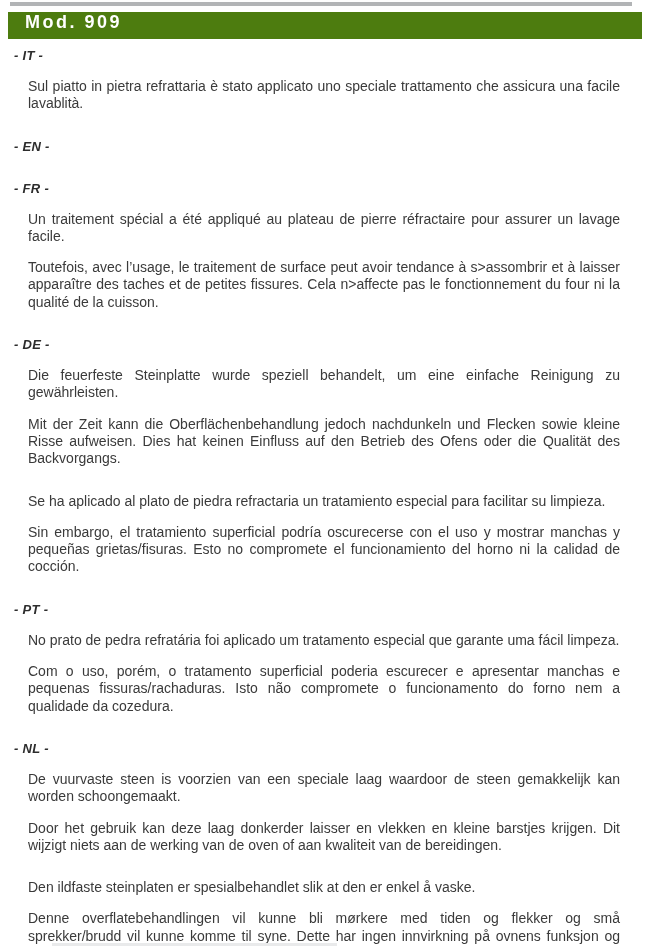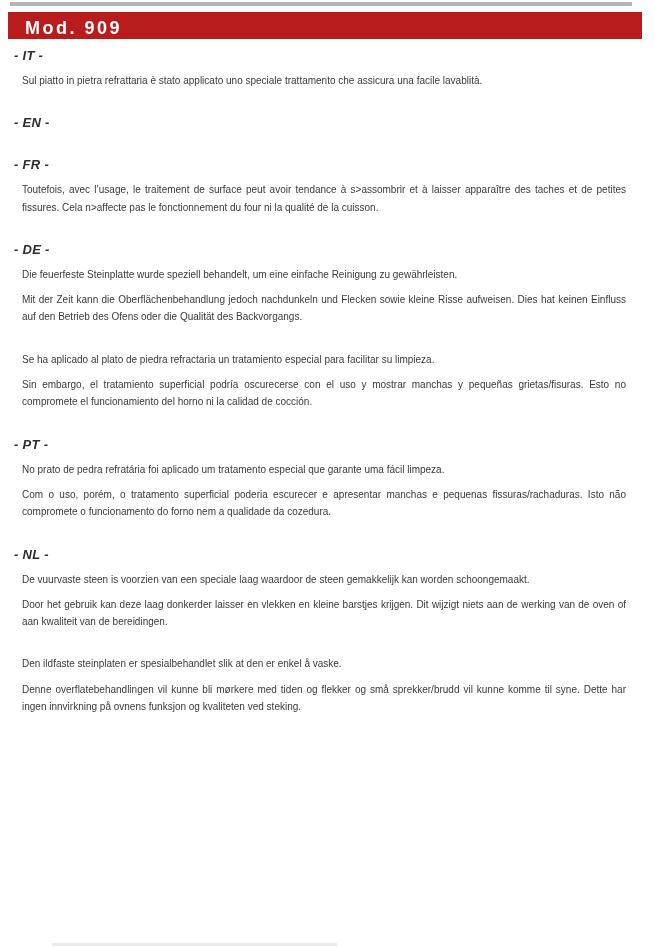--- a/index.html
+++ b/index.html
@@ -21,23 +21,23 @@
     width: 622px;
     height: 4px;
     background: #b2b4b6;
   }
   .header-bar {
     position: absolute;
     top: 12px;
     left: 8px;
     width: 634px;
     height: 27px;
-    background: #b91c1c;
+    background: #4d7c0f;
     display: flex;
-    align-items: flex-end;
+    align-items: flex-start;
   }
   .header-title {
     color: #ffffff;
     font-weight: bold;
     font-size: 18px;
     letter-spacing: 2.5px;
     padding-left: 17px;
     white-space: nowrap;
   }
   .content {
@@ -51,22 +51,22 @@
   }
   .lang-heading {
     font-weight: bold;
     font-style: italic;
     font-size: 13px;
     line-height: 17px;
     color: #2d2d2d;
     letter-spacing: 0.3px;
   }
   .para {
-    margin: 8px;
-    font-size: 10px;
+    margin: 14px;
+    font-size: 14px;
     line-height: 17.3px;
     color: #3a3a3a;
     text-align: justify;
   }
   .bottom-rule {
     position: absolute;
     bottom: 1px;
     left: 52px;
     width: 285px;
     height: 3px;
@@ -88,20 +88,21 @@
     <div class="lang-heading">- IT -</div>
     <p class="para">Sul piatto in pietra refrattaria è stato applicato uno speciale trattamento che assicura una facile lavablità.</p>
   </div>
 
   <div class="section">
     <div class="lang-heading">- EN -</div>
   </div>
 
   <div class="section">
     <div class="lang-heading">- FR -</div>
+    <p class="para">Un traitement spécial a été appliqué au plateau de pierre réfractaire pour assurer un lavage facile.</p>
     <p class="para">Toutefois, avec l’usage, le traitement de surface peut avoir tendance à s&gt;assombrir et à laisser apparaître des taches et de petites fissures. Cela n&gt;affecte pas le fonctionnement du four ni la qualité de la cuisson.</p>
   </div>
 
   <div class="section">
     <div class="lang-heading">- DE -</div>
     <p class="para">Die feuerfeste Steinplatte wurde speziell behandelt, um eine einfache Reinigung zu gewährleisten.</p>
     <p class="para">Mit der Zeit kann die Oberflächenbehandlung jedoch nachdunkeln und Flecken sowie kleine Risse aufweisen. Dies hat keinen Einfluss auf den Betrieb des Ofens oder die Qualität des Backvorgangs.</p>
   </div>
 
   <div class="section">

